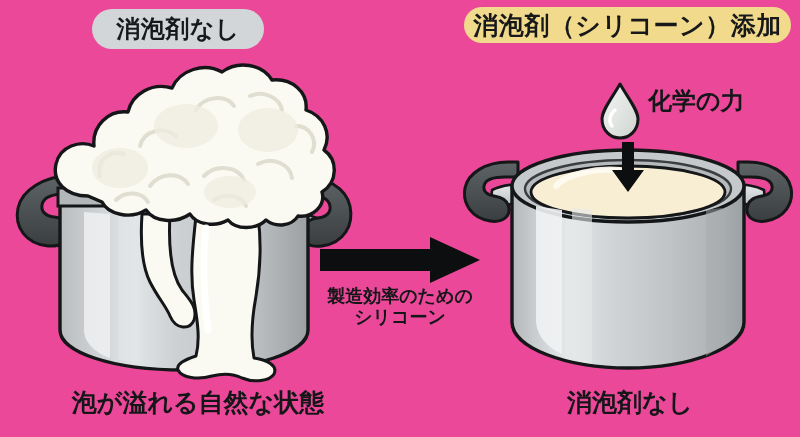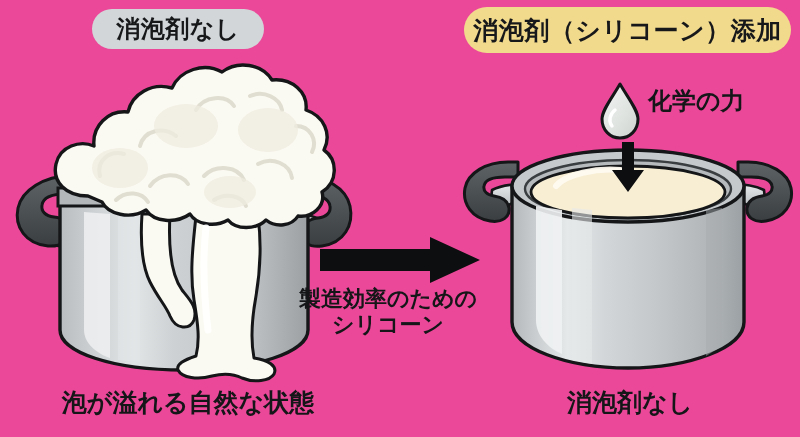--- a/index.html
+++ b/index.html
@@ -34,62 +34,63 @@
     top: 9px;
     width: 172px;
     height: 40px;
     background: #d2d6d9;
     font-size: 24px;
   }
   #badge-right {
     left: 464px;
     top: 7px;
     width: 327px;
-    height: 46px;
+    height: 36px;
     background: #f2da8d;
     font-size: 25px;
   }
 
   
   .caption {
     position: absolute;
     font-weight: bold;
     color: #141618;
     white-space: nowrap;
     font-size: 25px;
     text-align: center;
   }
   #caption-left {
-    left: 13px;
+    left: 0px;
     top: 386px;
     width: 350px;
+    padding-left: 23px;
   }
   #caption-right {
     left: 460px;
     top: 386px;
     width: 340px;
   }
 
   
   #center-arrow {
     position: absolute;
     left: 318px;
     top: 236px;
     width: 164px;
     height: 48px;
   }
   #center-text {
     position: absolute;
-    left: 273px;
+    left: 285px;
     top: 286px;
     width: 230px;
     text-align: center;
     font-weight: bold;
     color: #141618;
-    font-size: 22px;
+    font-size: 18px;
     line-height: 1.18;
   }
   #center-text span { display: block; white-space: nowrap; }
 
   
   #droplet-label {
     position: absolute;
     left: 648px;
     top: 85px;
     font-weight: bold;

